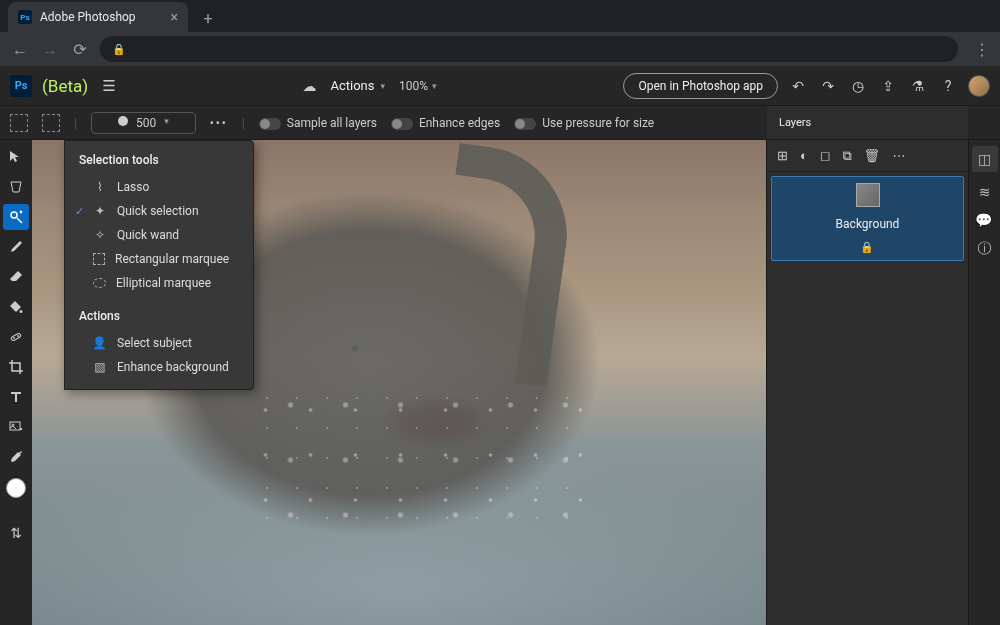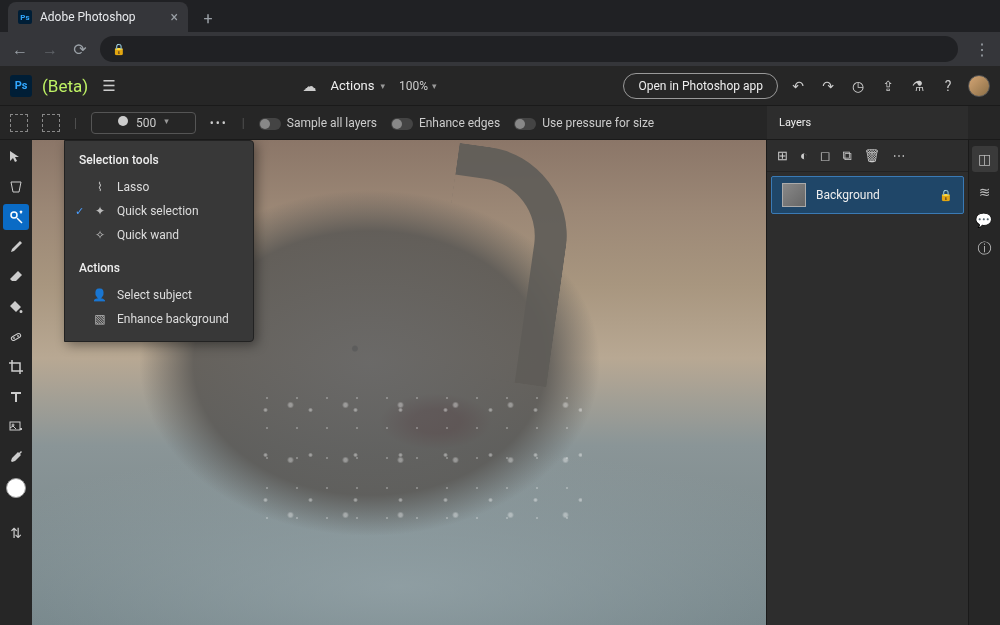--- a/index.html
+++ b/index.html
@@ -76,21 +76,21 @@
 .flyout-item.checked::before { content:'✓'; position:absolute; left:10px; color:#4a9eff; font-size:11px; }
 .flyout-item .fi-icon { width:14px; height:14px; display:flex; align-items:center; justify-content:center; font-size:12px; color:#bbb; }
 .flyout-item .fi-icon.box { border:1px dashed #aaa; width:12px; height:12px; }
 .flyout-item .fi-icon.ellipse { border:1px dashed #aaa; width:13px; height:10px; border-radius:50%; }
 
 
 .right-panel { width:202px; background:#2d2d2d; border-left:1px solid #1a1a1a; display:flex; flex-direction:column; }
 .panel-head { height:34px; display:flex; align-items:center; padding:0 12px; font-size:11px; color:#eee; border-bottom:1px solid #1a1a1a; justify-content:space-between; margin-top:-34px; background:#2d2d2d; }
 .layer-toolbar { height:32px; display:flex; align-items:center; gap:12px; padding:0 10px; border-bottom:1px solid #222; }
 .lt-icon { color:#ccc; font-size:13px; }
-.layer-row { display:flex; align-items:center; gap:10px; padding:6px 10px; background:#1f4668; border:1px solid #3a7ab5; margin:4px; border-radius:2px; }
+.layer-row { display:flex; align-items:center; gap:10px; padding:6px 10px; background:#1f4668; border:1px solid #3a7ab5; margin:4px; border-radius:2px;flex-direction:column; }
 .layer-thumb { width:24px; height:24px; background: linear-gradient(135deg,#888,#666); border:1px solid #aaa; }
 .layer-name { flex:1; font-size:12px; color:#eee; }
 .lock-ic { color:#aaa; font-size:11px; }
 
 
 .right-rail { width:32px; background:#262626; display:flex; flex-direction:column; align-items:center; padding-top:6px; gap:12px; border-left:1px solid #1a1a1a; }
 .rail-icon { color:#bbb; font-size:14px; }
 .rail-icon.active { background:#3a3a3a; width:26px; height:26px; display:flex; align-items:center; justify-content:center; border-radius:3px; }
 </style>
 </head>
@@ -253,20 +253,28 @@
         <span>Lasso</span>
       </div>
       <div class="flyout-item checked">
         <span class="fi-icon">✦</span>
         <span>Quick selection</span>
       </div>
       <div class="flyout-item">
         <span class="fi-icon">✧</span>
         <span>Quick wand</span>
       </div>
+      <div class="flyout-item">
+        <span class="fi-icon box"></span>
+        <span>Rectangular marquee</span>
+      </div>
+      <div class="flyout-item">
+        <span class="fi-icon ellipse"></span>
+        <span>Elliptical marquee</span>
+      </div>
       <div class="flyout-header" style="margin-top:12px">Actions</div>
       <div class="flyout-item">
         <span class="fi-icon">👤</span>
         <span>Select subject</span>
       </div>
       <div class="flyout-item">
         <span class="fi-icon">▧</span>
         <span>Enhance background</span>
       </div>
     </div>

